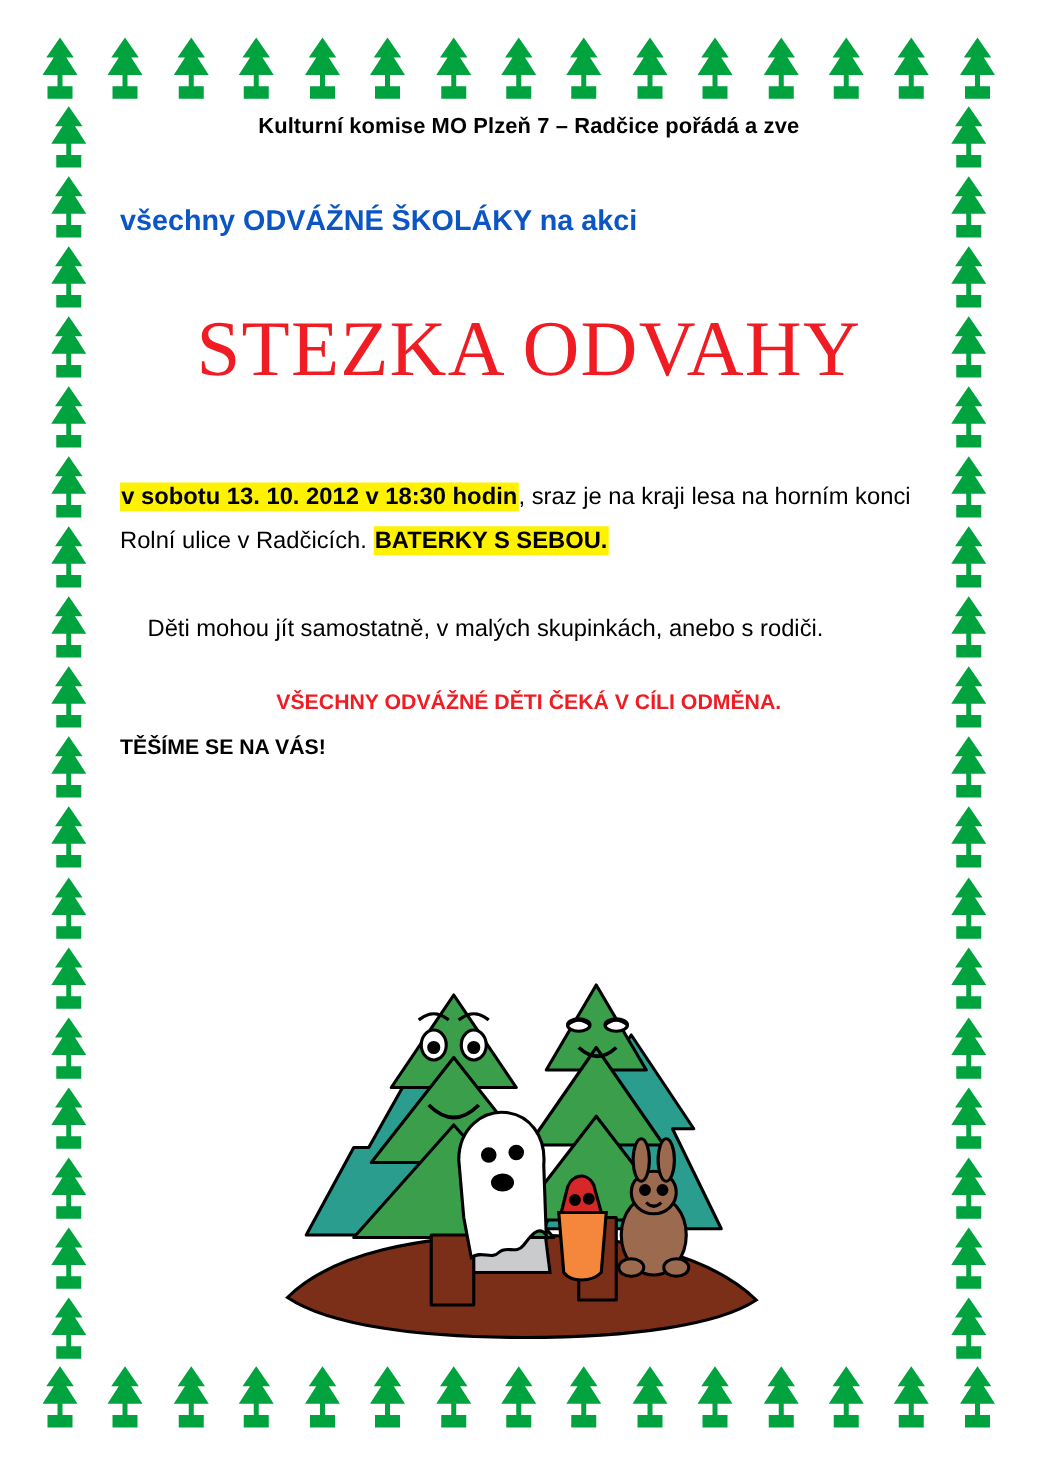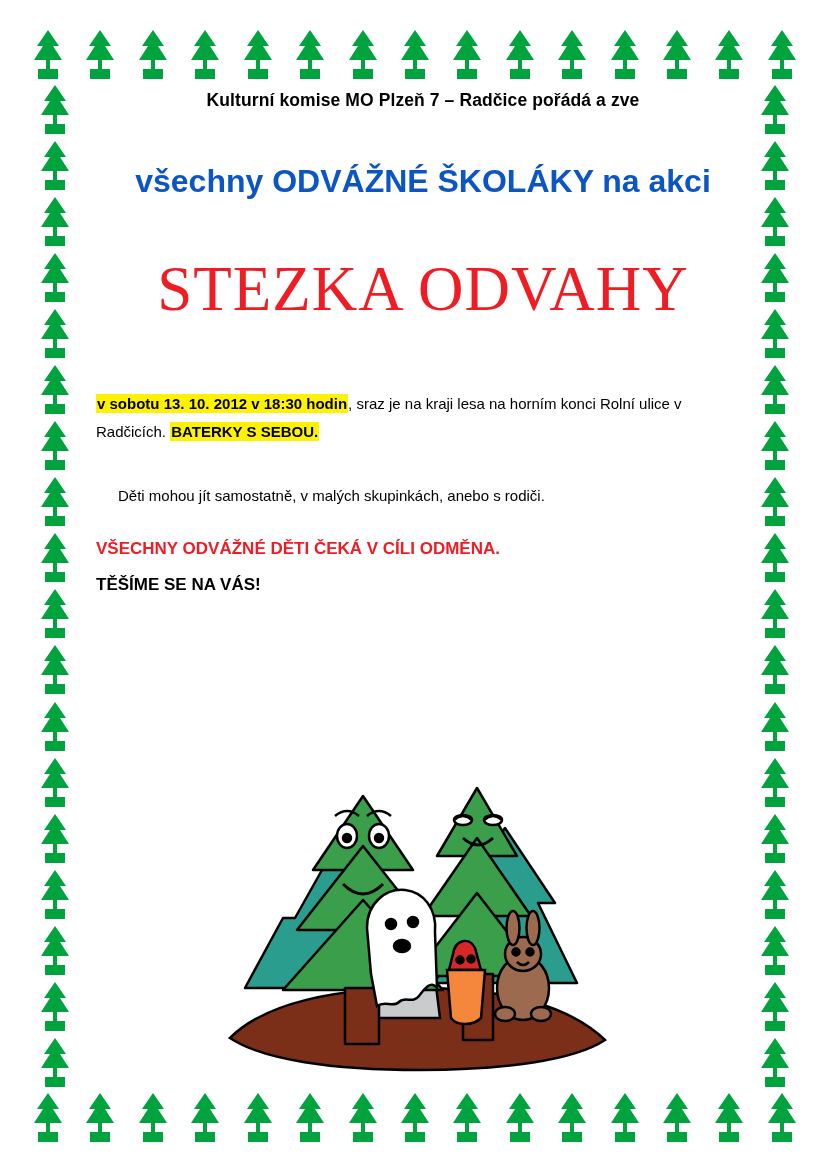--- a/index.html
+++ b/index.html
@@ -51,36 +51,36 @@
   }
   .line-1 {
     font-size: 17.5px;
     font-weight: bold;
     color: #000000;
     text-align: center;
     letter-spacing: 0.1px;
   }
   .line-2 {
     margin-top: 52px;
-    font-size: 32px;
+    font-size: 23px;
     font-weight: bold;
     color: #0b56c4;
-    text-align: center;
+    text-align: left;
   }
   .title {
     margin-top: 56px;
     font-family: "Liberation Serif", serif;
     font-size: 63px;
     color: #ef1c24;
     text-align: center;
     letter-spacing: 1px;
     line-height: 1.05;
   }
   .para {
-    font-size: 15px;
+    font-size: 19px;
     color: #000000;
     line-height: 1.85;
     text-align: left;
   }
   .para-when { margin-top: 68px; }
   .para-how  { margin-top: 36px; margin-left: 22px; }
   .hl {
     background: #fff200;
     font-weight: bold;
     padding: 1px 1px;
@@ -88,20 +88,21 @@
   .hl-plain {
     background: #fff200;
     font-weight: bold;
     padding: 1px 1px;
   }
   .reward {
     margin-top: 30px;
     font-size: 17px;
     font-weight: bold;
     color: #ef1c24;
+    text-align: center;
   }
   .see-you {
     margin-top: 16px;
     font-size: 17px;
     font-weight: bold;
     color: #000000;
     text-align: left;
   }
 
   

